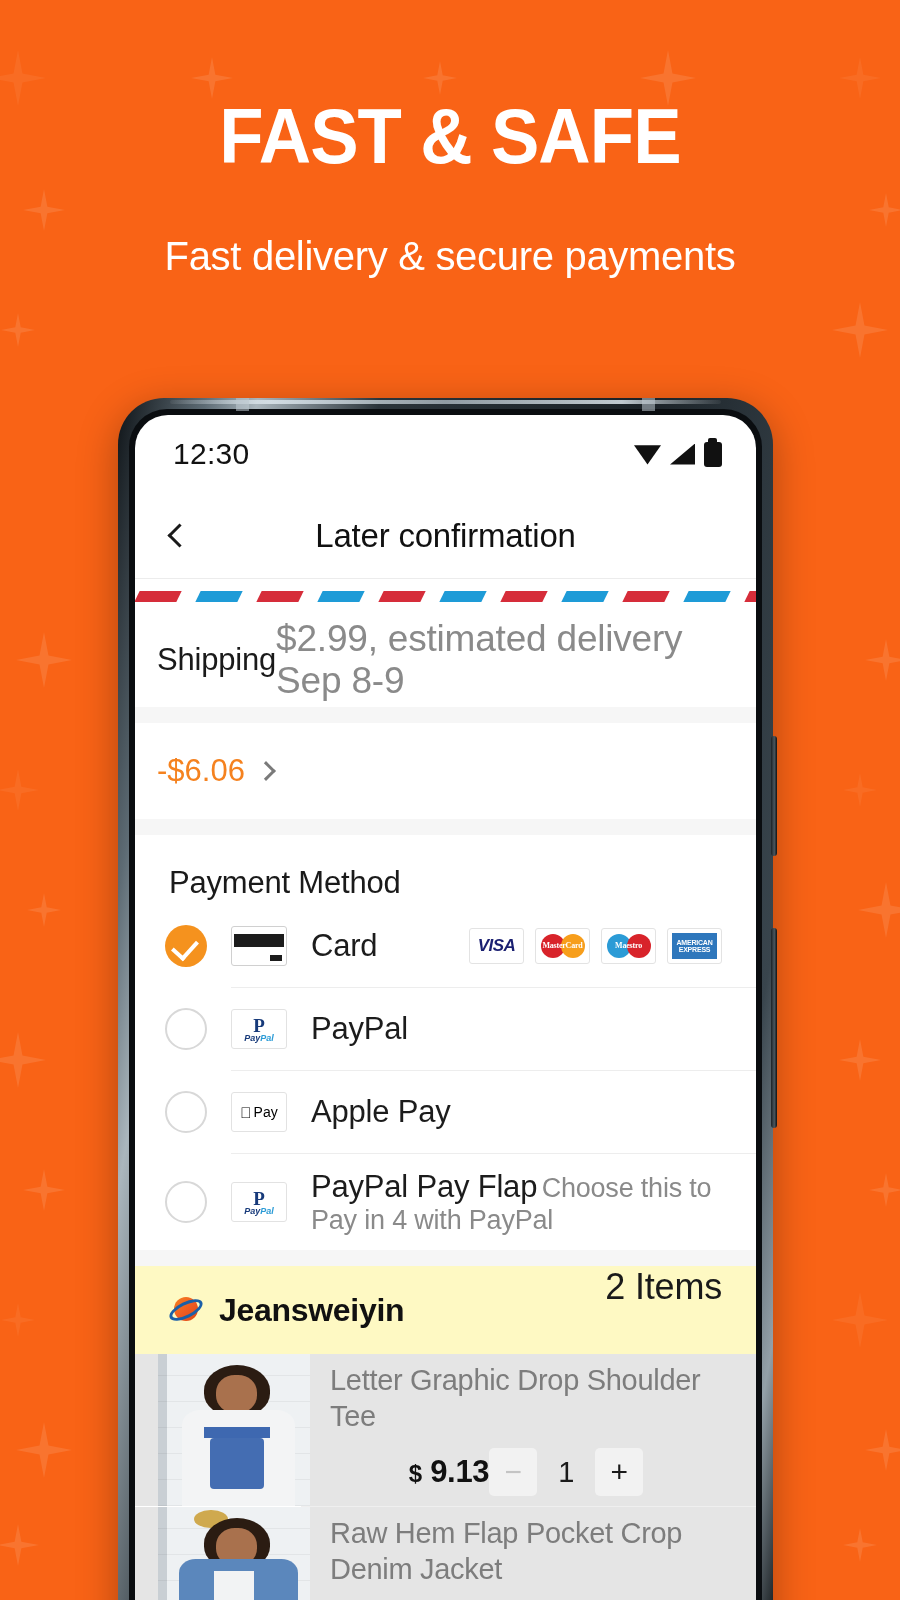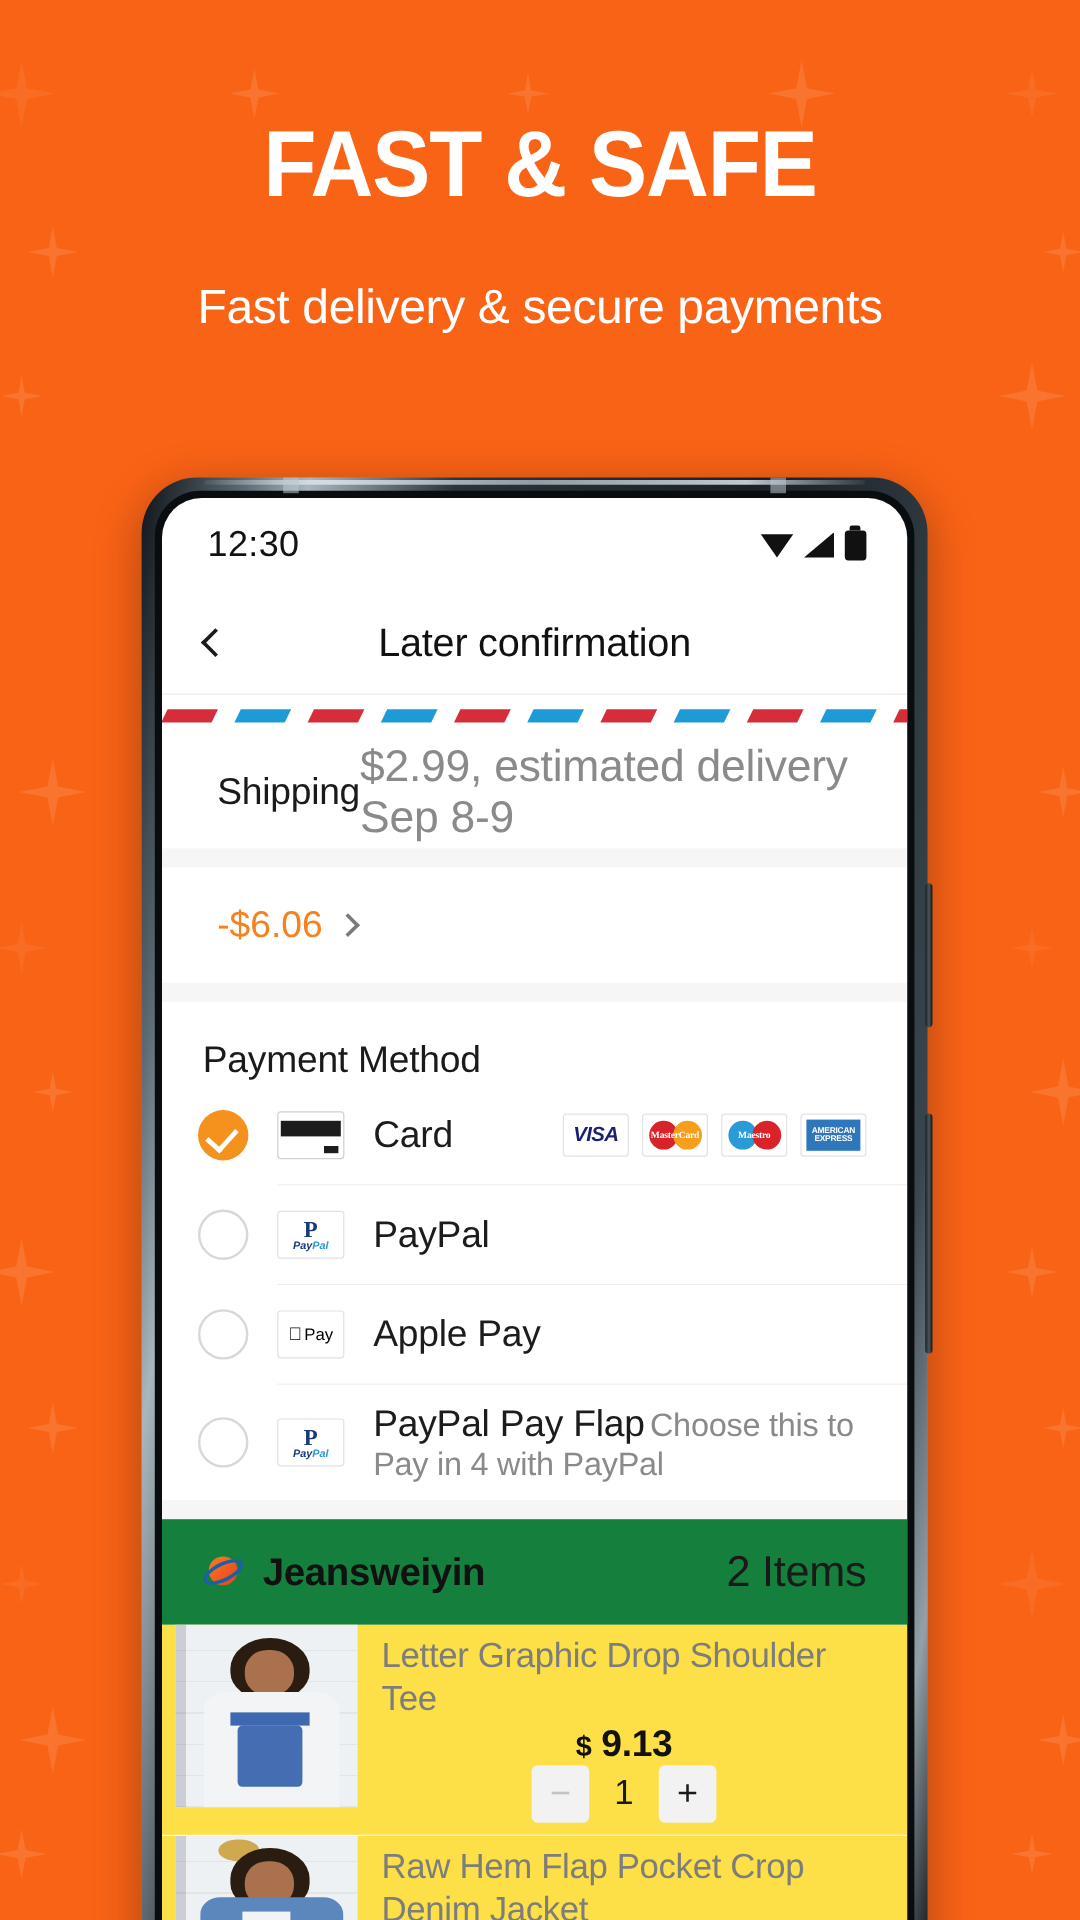--- a/index.html
+++ b/index.html
@@ -209,21 +209,21 @@
     transform: skewX(-26deg);
   }
 
   
   .gap { height: 16px; background: #F6F6F6; }
 
   .row {
     display: flex;
     align-items: center;
     justify-content: space-between;
-    padding: 0 46px;
+    padding: 0 22px;
     background: #FFF;
   }
   .row-shipping { height: 94px; }
   .row-coupon   { height: 96px; }
 
   .row-label {
     font-size: 31px;
     color: #1a1a1a;
     font-weight: 400;
     letter-spacing: -0.2px;
@@ -408,25 +408,24 @@
     font-weight: bold;
     color: #fff;
     letter-spacing: -0.2px;
   }
 
   .hline { height: 1px; background: #ededed; margin-left: 96px; }
 
   
   .store-row {
     display: flex;
-    align-items: center;
     justify-content: space-between;
     padding: 0 34px;
     height: 88px;
-    background: #15803d;
+    background: #fef9c3;
   }
   .store-left { display: flex; align-items: center; gap: 16px; }
   .globe-icon {
     width: 34px; height: 34px;
     position: relative;
     flex: 0 0 auto;
   }
   .globe-icon .ball {
     position: absolute;
     left: 5px; top: 4px;
@@ -449,22 +448,22 @@
     letter-spacing: -0.3px;
   }
   .store-count {
     font-size: 36px;
     color: #1a1a1a;
     letter-spacing: -0.2px;
   }
 
   .product {
     display: flex;
-    padding: 0 34px 0 7px;
-    background: #fde047;
+    padding: 0 34px 0 19px;
+    background: #e5e5e5;
   }
   .prod-thumb {
     width: 152px;
     height: 152px;
     flex: 0 0 auto;
     margin-left: 4px;
     overflow: hidden;
     position: relative;
     background: #e9ecef;
   }
@@ -480,21 +479,20 @@
   .prod-title {
     font-size: 29px;
     color: #7d7d7d;
     letter-spacing: -0.3px;
     line-height: 1.25;
   }
   .prod-bottom {
     display: flex;
     align-items: center;
     justify-content: center;
-    flex-direction: column;
   }
   .prod-price {
     font-size: 31px;
     font-weight: bold;
     color: #111;
     letter-spacing: -0.3px;
   }
   .prod-price .cur { font-size: 24px; font-weight: bold; }
   .stepper { display: flex; align-items: center; gap: 6px; }
   .step-btn {

